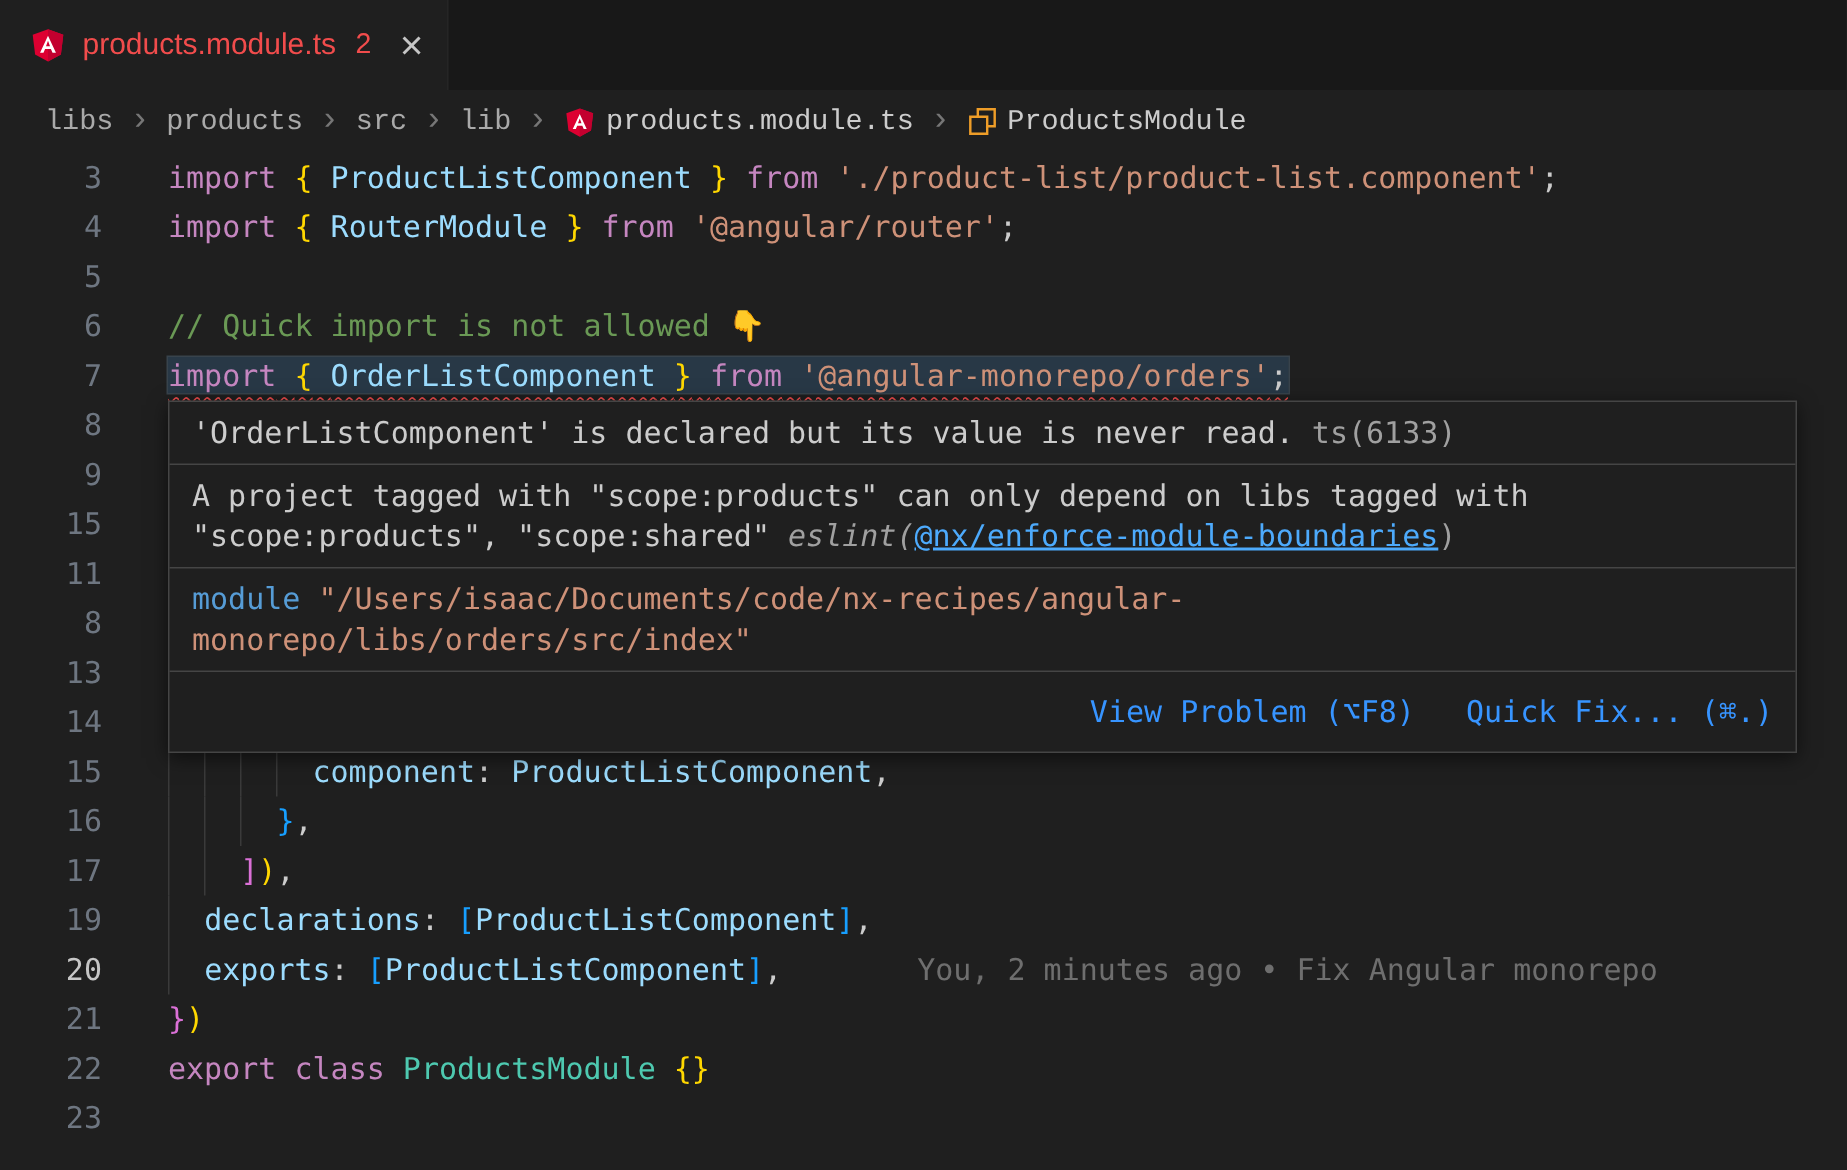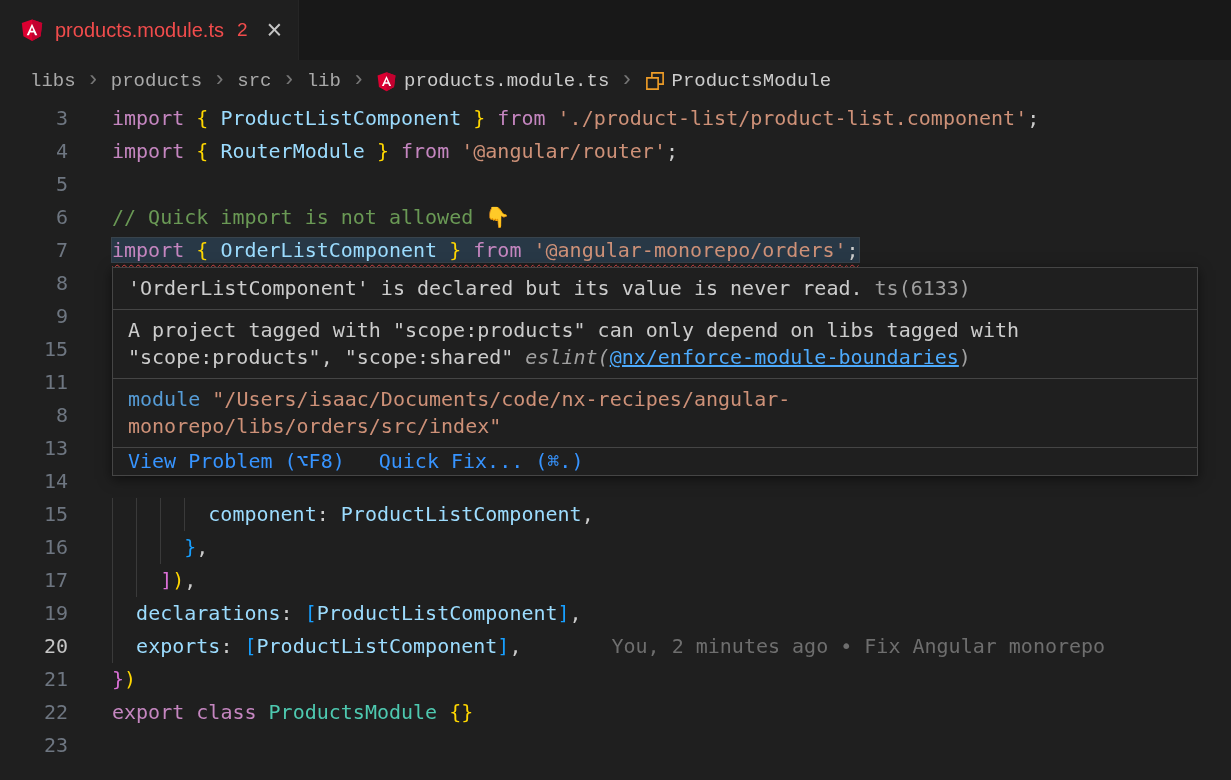--- a/index.html
+++ b/index.html
@@ -51,21 +51,21 @@
   .hover {
     position:absolute; left:112px; top:267px; width:1086px;
     background:var(--popupBg,#1f1f1f);
     border:1px solid var(--popupBorder,#454545);
     box-shadow:0 3px 12px rgba(0,0,0,0.55);
     z-index:5; font-size:20px;
   }
   .hover-section { padding:7px 15px; line-height:27px; white-space:pre-wrap; border-top:1px solid var(--popupBorder,#454545); }
   .hover-section:first-child { border-top:none; }
   .hover-link { text-decoration:underline; cursor:pointer; }
-  .hover-actions { border-top:1px solid var(--popupBorder,#454545); padding:0 15px; display:flex; gap:34px; line-height:27px; }
+  .hover-actions { border-top:1px solid var(--popupBorder,#454545); padding:13px 15px; display:flex; gap:34px; line-height:27px;justify-content:flex-end; }
   .hover-action { color:var(--action,#3794ff); cursor:pointer; }
 </style>
 </head>
 <body>
 
 <div class="tabbar">
   <div class="tab">
     <span class="tab-icon">
       <svg viewBox="0 0 24 24" width="24" height="24">
         <polygon fill="#dd0031" points="12,1.5 22.2,5.1 20.6,18.3 12,23 3.4,18.3 1.8,5.1"></polygon>

